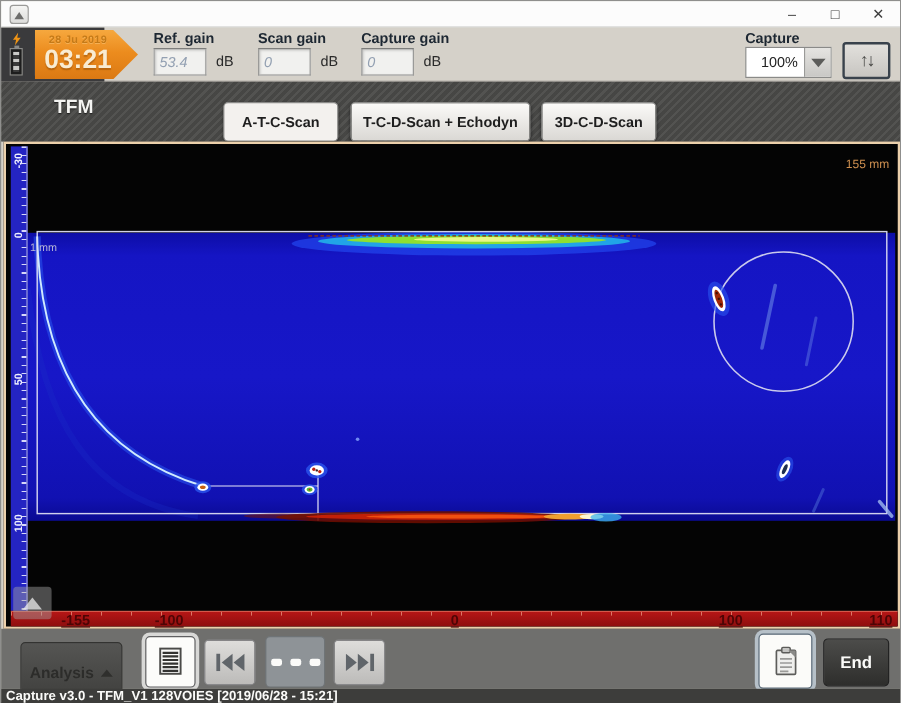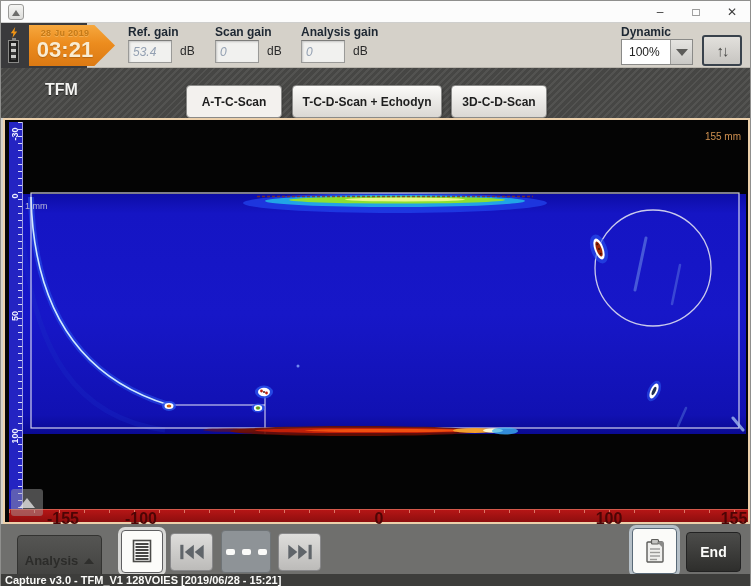--- a/index.html
+++ b/index.html
@@ -24,21 +24,21 @@
   .banner { position:absolute; left:28px; top:2px; width:86px; height:41px; background:linear-gradient(180deg,#f6a83e,#ec8c1e 45%,#db7913); clip-path:polygon(0 0,76% 0,100% 50%,76% 100%,0 100%); text-align:center; padding-right:14px; }
   .banner-date { display:block; margin-top:3px; font-size:9px; font-weight:bold; color:#c47a18; text-shadow:0 1px 0 rgba(255,220,160,.35); letter-spacing:.3px; }
   .banner-time { display:block; font-size:22px; font-weight:bold; color:#f9ecd2; text-shadow:0 1px 1px rgba(120,60,0,.4); line-height:24px; }
   .gain-group { position:absolute; top:2px; width:100px; }
   .g-ref { left:127px; } .g-scan { left:214px; } .g-analysis { left:300px; }
   .gain-label { display:block; font-size:12px; font-weight:bold; color:#1d2732; margin-bottom:1px; white-space:nowrap; }
   .gain-input { position:absolute; top:15px; left:0; width:44px; height:23px; background:#f1f1ef; border:1px solid #9a9a98; border-top-color:#7d7d7b; box-shadow:inset 1px 1px 2px rgba(0,0,0,.18); font-size:12px; color:#93a0b2; padding:0 4px;font-style:italic; }
   .gain-unit { position:absolute; top:19px; left:52px; font-size:12px; color:#2a2a2a; }
   .dynamic-group { position:absolute; left:620px; top:2px; }
   .dynamic-label { display:block; font-size:12px; font-weight:bold; color:#1d2732; margin-bottom:1px; }
-  .dynamic-select { position:absolute; top:14px; left:0; width:72px; height:26px; background:#ffffff; border:1px solid #8a8a88; display:flex; align-items:center; cursor:default; }
+  .dynamic-select { position:absolute; top:14px; left:0; width:72px; height:26px; background:#ffffff; border:1px solid #8a8a88; display:flex; align-items:center; cursor:default;text-align:center; }
   .dynamic-value { flex:1; font-size:12px; color:#222; padding-left:7px; }
   .dynamic-arrow-btn { width:22px; height:24px; background:linear-gradient(180deg,#e5e4e1,#c9c8c5); border-left:1px solid #9a9a98; display:flex; align-items:center; justify-content:center; }
   .dynamic-arrow-btn .tri-down { width:0; height:0; border-left:6px solid transparent; border-right:6px solid transparent; border-top:7px solid #5c5c5a; }
   .updown-btn { position:absolute; left:701px; top:12px; width:40px; height:31px; background:linear-gradient(180deg,#e2e0dc,#c7c5c1); border:2px solid #39424c; border-radius:3px; display:flex; align-items:center; justify-content:center; font-size:15px; font-weight:bold; color:#4a4a48; letter-spacing:-2px; cursor:default; }
 
   
   .tabbar { position:absolute; left:0; top:67px; width:100%; height:50px; background:#4a4a48 repeating-linear-gradient(135deg,rgba(255,255,255,.05) 0 2px,rgba(0,0,0,.05) 2px 5px); }
   .tfm-title { position:absolute; left:44px; top:13px; font-size:16px; font-weight:bold; color:#f4f4f2; text-shadow:0 1px 1px rgba(0,0,0,.6); }
   .tab { position:absolute; top:17px; height:33px; background:linear-gradient(180deg,#fbfaf8,#dad8d4); border:1px solid #8a8a88; border-radius:4px; box-shadow:0 2px 3px rgba(0,0,0,.45); font-size:12px; font-weight:bold; color:#1e1e1e; display:flex; align-items:center; justify-content:center; cursor:default; }
   .tab.active { background:#f3f1ee; box-shadow:0 1px 2px rgba(0,0,0,.35); }
@@ -46,21 +46,21 @@
 
   
   .scanarea { position:absolute; left:2px; top:117px; width:747px; height:406px; background:#020202; border:2px solid #ecd0ab; }
   .scan-svg { position:absolute; left:0; top:0; }
   .vruler { position:absolute; left:4px; top:2px; width:14px; height:387px; background:#2424c2; border-right:1px solid #9a9ae0; }
   .vruler::after { content:""; position:absolute; right:0; top:0; width:4px; height:100%; background:repeating-linear-gradient(180deg,rgba(235,235,255,.9) 0 1px,transparent 1px 7px); }
   .vtick { position:absolute; left:-5px; width:24px; height:12px; font-size:9px; font-weight:bold; color:#eef0ff; text-align:center; transform:rotate(-90deg); }
   .vt0 { top:6px; } .vt1 { top:68px; } .vt2 { top:188px; } .vt3 { top:308px; }
   .hruler { position:absolute; left:4px; top:389px; width:739px; height:13px; background:linear-gradient(180deg,#b51616,#8e0e0e); border-top:1px solid #d4584a; }
   .hruler::before { content:""; position:absolute; left:0; top:0; width:100%; height:3px; background:repeating-linear-gradient(90deg,rgba(255,200,170,.55) 0 1px,transparent 1px 25px); }
-  .htick { position:absolute; top:0; transform:translateX(-50%); font-size:16px; font-weight:bold; color:#4d0505; white-space:nowrap; }
+  .htick { position:absolute; top:0; transform:translateX(-50%); font-size:12px; font-weight:bold; color:#4d0505; white-space:nowrap;text-decoration:underline; }
   .ht0 { left:54px; } .ht1 { left:132px; } .ht2 { left:370px; } .ht3 { left:600px; } .ht4 { left:725px; }
   .zoom-handle { position:absolute; left:6px; top:369px; width:32px; height:27px; background:rgba(165,165,165,.45); border-radius:3px; display:flex; align-items:center; justify-content:center; cursor:default; }
   .zoom-handle .tri-up { width:0; height:0; border-left:8px solid transparent; border-right:8px solid transparent; border-bottom:10px solid rgba(235,235,235,.75); }
 
   
   .toolbar { position:absolute; left:0; top:523px; width:100%; height:50px; background:#6f6f6d; }
   .btn { position:absolute; display:flex; align-items:center; justify-content:center; border-radius:4px; cursor:default; }
   .analysis-btn { left:16px; top:11px; width:85px; height:51px; background:linear-gradient(180deg,#555553,#3e3e3c); border:1px solid #333331; color:#2c2c2a; font-size:13px; font-weight:bold; gap:6px; }
   .analysis-btn .caret-up { width:0; height:0; border-left:5px solid transparent; border-right:5px solid transparent; border-bottom:6px solid #2f2f2d; }
   .icon-btn { background:linear-gradient(180deg,#dedddb,#bcbbb9); border:1px solid #88888a; }
@@ -112,27 +112,27 @@
       <span class="gain-label">Ref. gain</span>
       <input class="gain-input" value="53.4" style="">
       <span class="gain-unit">dB</span>
     </div>
     <div class="gain-group g-scan">
       <span class="gain-label">Scan gain</span>
       <input class="gain-input" value="0" style="">
       <span class="gain-unit">dB</span>
     </div>
     <div class="gain-group g-analysis">
-      <span class="gain-label">Analysis gain</span>
+      <span class="gain-label">Capture gain</span>
       <input class="gain-input" value="0" style="">
       <span class="gain-unit">dB</span>
     </div>
 
     <div class="dynamic-group">
-      <span class="dynamic-label">Dynamic</span>
+      <span class="dynamic-label">Capture</span>
       <div class="dynamic-select">
         <span class="dynamic-value">100%</span>
         <span class="dynamic-arrow-btn">
             <span class="tri-down"></span>
           </span>
       </div>
     </div>
     <div class="updown-btn">
         <span>↑↓</span>
       </div>
@@ -226,21 +226,21 @@
       <span class="vtick vt0">-30</span>
       <span class="vtick vt1">0</span>
       <span class="vtick vt2">50</span>
       <span class="vtick vt3">100</span>
     </div>
     <div class="hruler">
       <span class="htick ht0">-155</span>
       <span class="htick ht1">-100</span>
       <span class="htick ht2">0</span>
       <span class="htick ht3">100</span>
-      <span class="htick ht4">155</span>
+      <span class="htick ht4">110</span>
     </div>
     <div class="zoom-handle">
       <div class="tri-up"></div>
     </div>
   </div>
 
   <div class="toolbar">
     <div class="btn analysis-btn">
       <span>Analysis</span>
       <span class="caret-up"></span>

